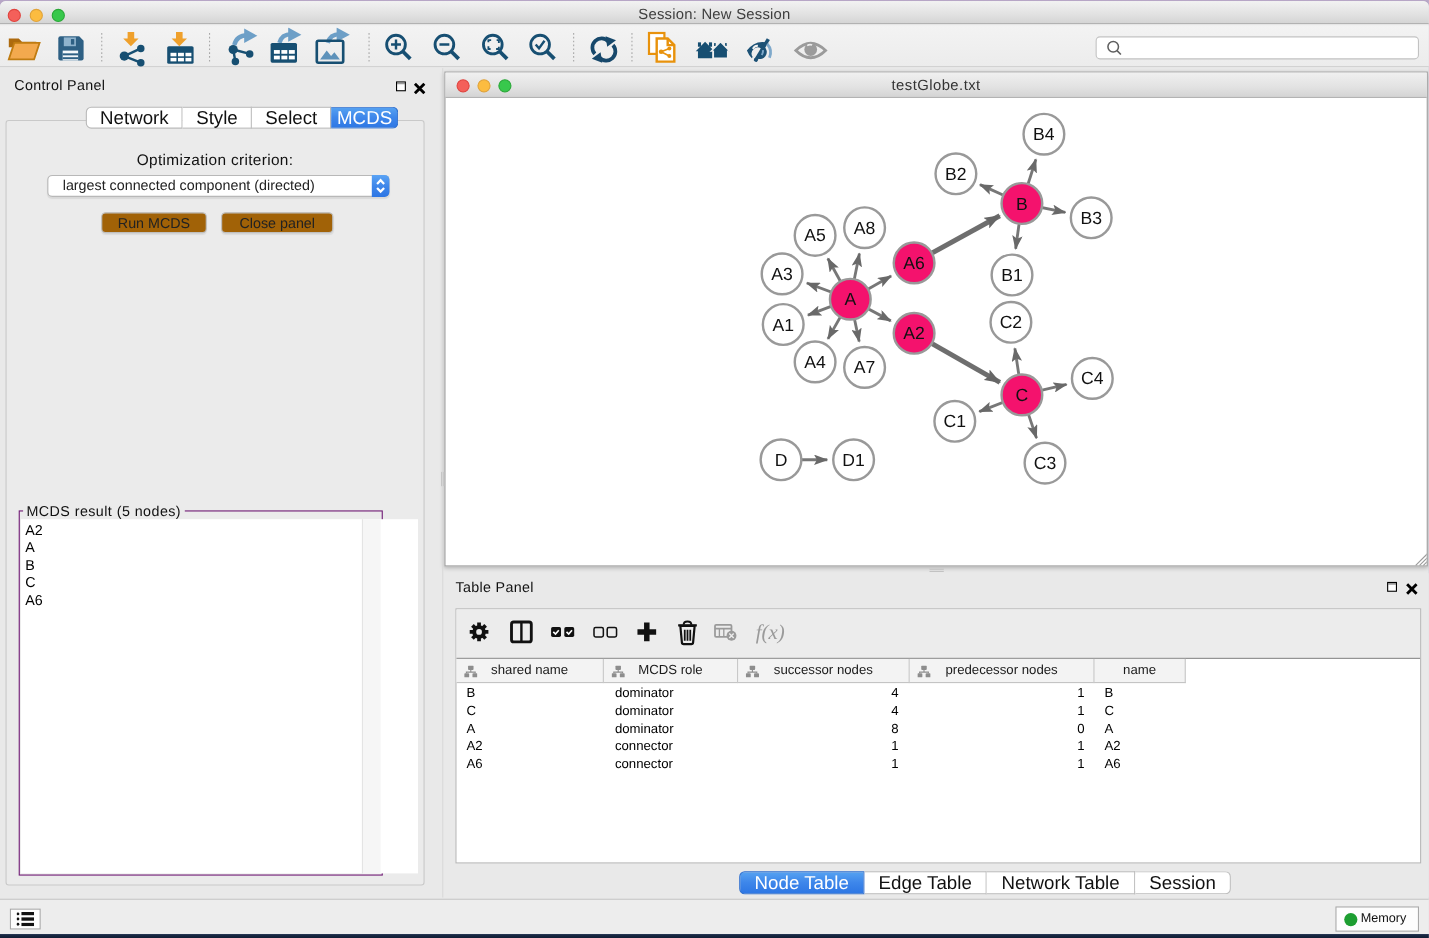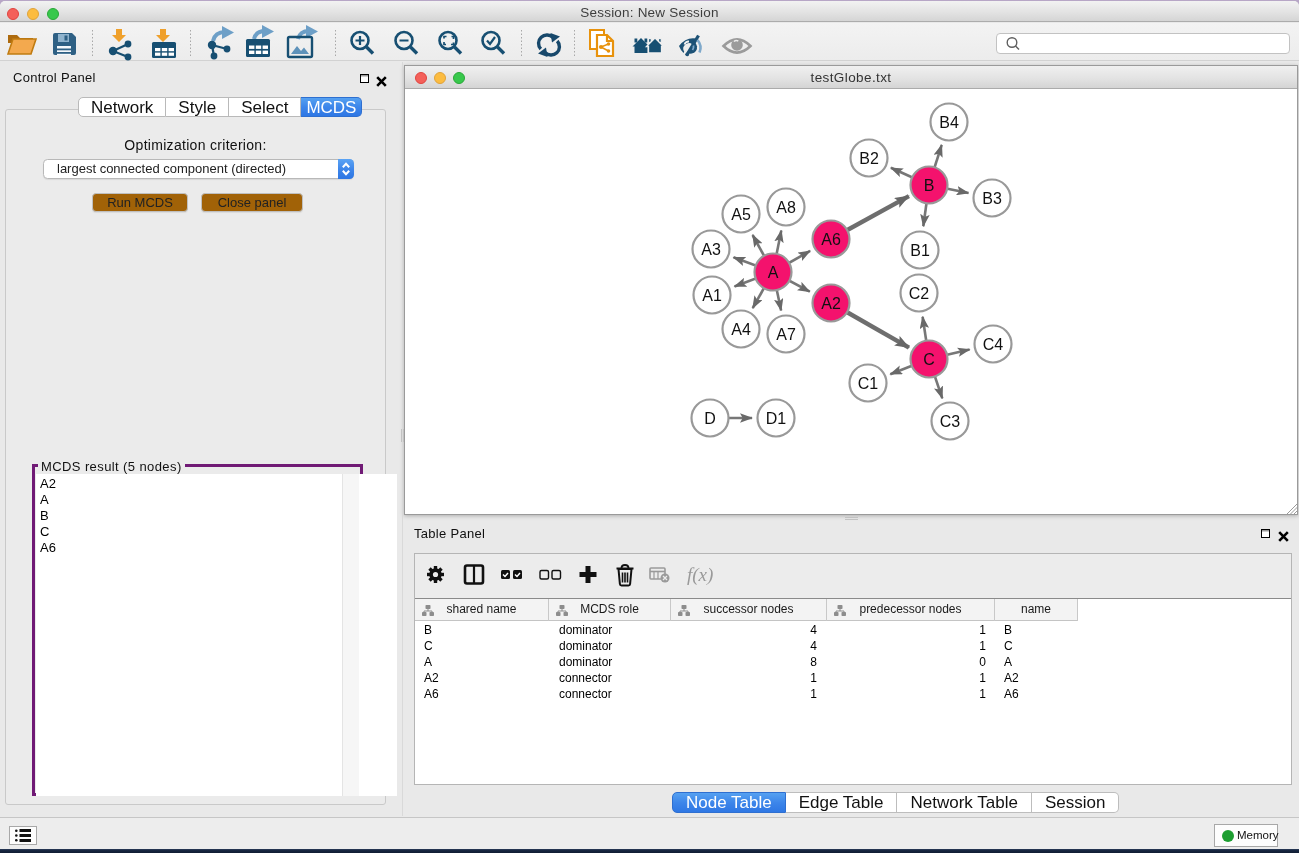--- a/index.html
+++ b/index.html
@@ -46,21 +46,21 @@
   box-shadow:0 1px 1px rgba(0,0,0,0.08); }
 #combo .spin { position:absolute; right:-1px; top:-1px; width:16px; height:20px;
   background:linear-gradient(180deg,#5ba4f5 0%,#3f87ea 50%,#2d76e4 100%);
   border-radius:0 4.5px 4.5px 0; }
 .btn { position:absolute; height:19px; background:#a16207; border:1px solid #bfbfbf;
   border-radius:4px; font-size:13px; color:#222; text-align:center; line-height:17px;
   box-shadow:0 1px 1px rgba(0,0,0,0.07); }
 #btnrun { left:92px; top:131px; width:96px; }
 #btnclose { left:201px; top:131px; width:102px; }
 #fld { position:absolute; left:17px; top:402px; width:331px; height:332px;
-  border:3px solid #701a75;margin-left:15px; }
+  border:1px solid #701a75; }
 #fld .legend { position:absolute; left:3px; top:-8px; background:#ebebeb;
   padding:0 3px; font-size:13px; letter-spacing:0.4px; color:#111; }
 #fld .list { position:absolute; left:1px; top:7px; width:361px; height:322px;
   background:#fff; font-size:13px; color:#000; line-height:16px; padding:2px 0 0 4px; }
 #fld .track { position:absolute; right:1px; top:7px; width:17px; height:322px;
   background:#f6f6f6; border-left:1px solid #e4e4e4; }
 
 #netwin { position:absolute; left:404px; top:64px; width:894px; height:450px;
   background:#fff; border:1px solid #9a9a9a; box-shadow:0 1px 4px rgba(0,0,0,0.25); }
 #netwin .wtb { position:absolute; left:0; top:0; width:100%; height:23px;
@@ -92,21 +92,21 @@
 #tabsbar .tab { height:21px; line-height:20px; font-size:17px; color:#111;
   background:#fff; border:1px solid #bdbdbd; border-left:none; padding:0 13px; }
 #tabsbar .tab.sel { background:linear-gradient(180deg,#55a1f1 0%,#3d86ea 50%,#2e77e4 100%);
   color:#fff; border:1px solid #2e6fd0; border-radius:5px 0 0 5px; }
 #tabsbar .tab.last { border-radius:0 5px 5px 0; }
 
 #statusbar { position:absolute; left:0; top:816px; width:1299px; height:33px;
   background:#ededed; border-top:1px solid #c6c6c6; }
 #statusbar .lbtn { position:absolute; left:9px; top:8px; width:28px; height:19px;
   background:#fdfdfd; border:1px solid #a8a8a8; }
-#statusbar .mem { position:absolute; left:1214px; top:6px; width:64px; height:23px;
+#statusbar .mem { position:absolute; left:1214px; top:6px; width:76px; height:23px;
   background:#fdfdfd; border:1px solid #a8a8a8; font-size:11.5px; color:#111;
   line-height:21px; padding-left:22px; }
 #statusbar .mem .dot { position:absolute; left:7px; top:5px; width:12px; height:12px;
   border-radius:50%; background:#1d9e31; }
 </style>
 </head>
 <body>
 <div id="deskbottom"></div>
 <div id="app">
   <div id="titlebar">

